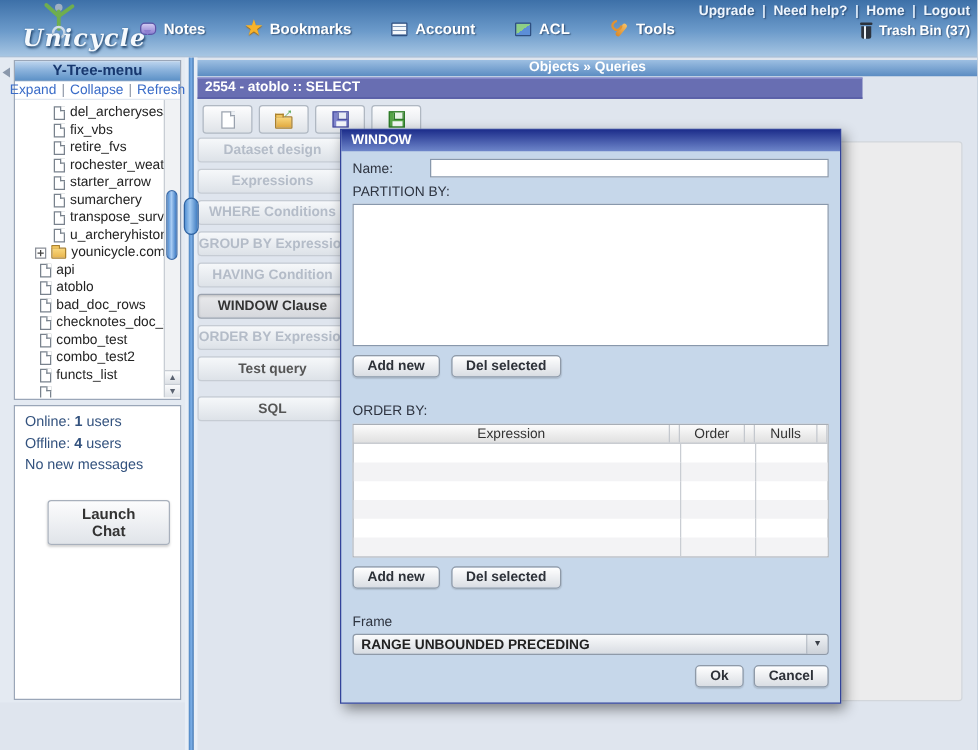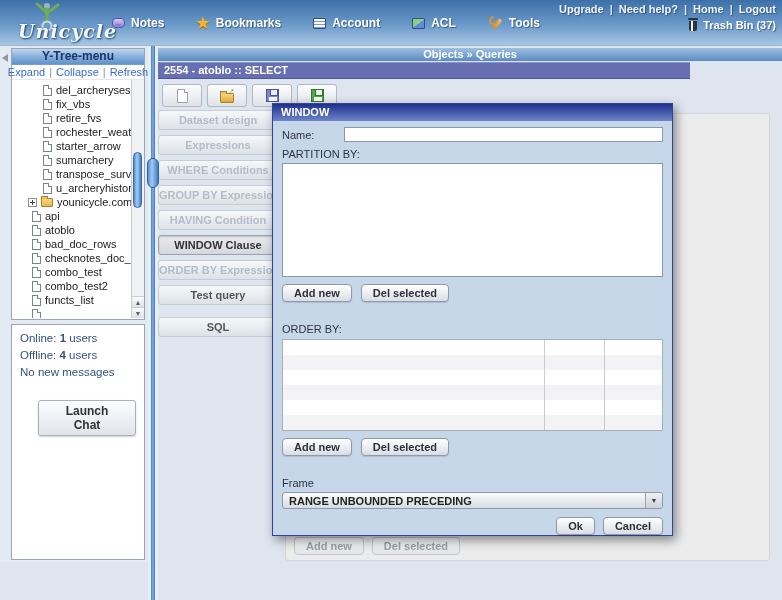--- a/index.html
+++ b/index.html
@@ -153,21 +153,21 @@
     background:linear-gradient(#ffffff,#d9dde3); border:1px solid #8f9aa8; border-radius:4px;
     height:18px; line-height:13px; cursor:pointer; box-shadow:0 1px 1px rgba(0,0,0,.12); }
   .btn.faded { color:#9aa0a8; background:linear-gradient(#f6f7f8,#e3e5e9); border-color:#c2c8d0;
     box-shadow:none; cursor:default; }
 
   
   .modal { position:absolute; left:272px; top:103px; width:401px; background:#c6d7ea;
     border:1px solid #33439a; box-shadow:3px 4px 10px rgba(0,0,0,.45); z-index:50; }
   .modal-hd { height:17px; background:linear-gradient(180deg,#1e2f8c,#6e86ca); color:#fff;
     font-weight:bold; line-height:16px; padding-left:8px; }
-  .modal-body { padding:6px 9px 0; }
+  .modal-body { padding:6px 9px 12px; }
   .name-row { display:flex; align-items:center; margin-bottom:6px; }
   .field-label { font-size:11px; color:#2e3440; }
   .name-row .field-label { width:62px; flex:none; }
   .text-input { flex:1; height:15px; border:1px solid #8898ac; background:#fff; padding:0 3px;
     font:11px "Liberation Sans", sans-serif; }
   .pb-area { display:block; width:100%; height:114px; border:1px solid #8898ac; background:#fff;
     resize:none; margin-top:3px; font:11px "Liberation Sans", sans-serif; }
   .btn-row { display:flex; gap:9px; margin-top:7px; }
   .section-label { margin-top:21px; font-size:11px; color:#2e3440; }
   .mtable { margin-top:4px; border:1px solid #a8aeb6; background:#fff; }
@@ -468,20 +468,28 @@
         <input class="text-input" value="" style="">
       </div>
       <div class="section-label" style="margin-top:4px">PARTITION BY:</div>
       <textarea class="pb-area" style=""></textarea>
       <div class="btn-row">
         <button class="btn">Add new</button>
         <button class="btn">Del selected</button>
       </div>
       <div class="section-label">ORDER BY:</div>
       <div class="mtable">
+        <div class="mt-head">
+          <span class="mt-h">Expression</span>
+          <span class="mt-sep"></span>
+          <span class="mt-h">Order</span>
+          <span class="mt-sep"></span>
+          <span class="mt-h">Nulls</span>
+          <span class="mt-sep"></span>
+        </div>
         <div class="mt-body">
 
             <div class="mt-row">
               <span class="mt-c"></span>
               <span class="mt-c"></span>
               <span class="mt-c"></span>
             </div>
 
             <div class="mt-row">
               <span class="mt-c"></span>

